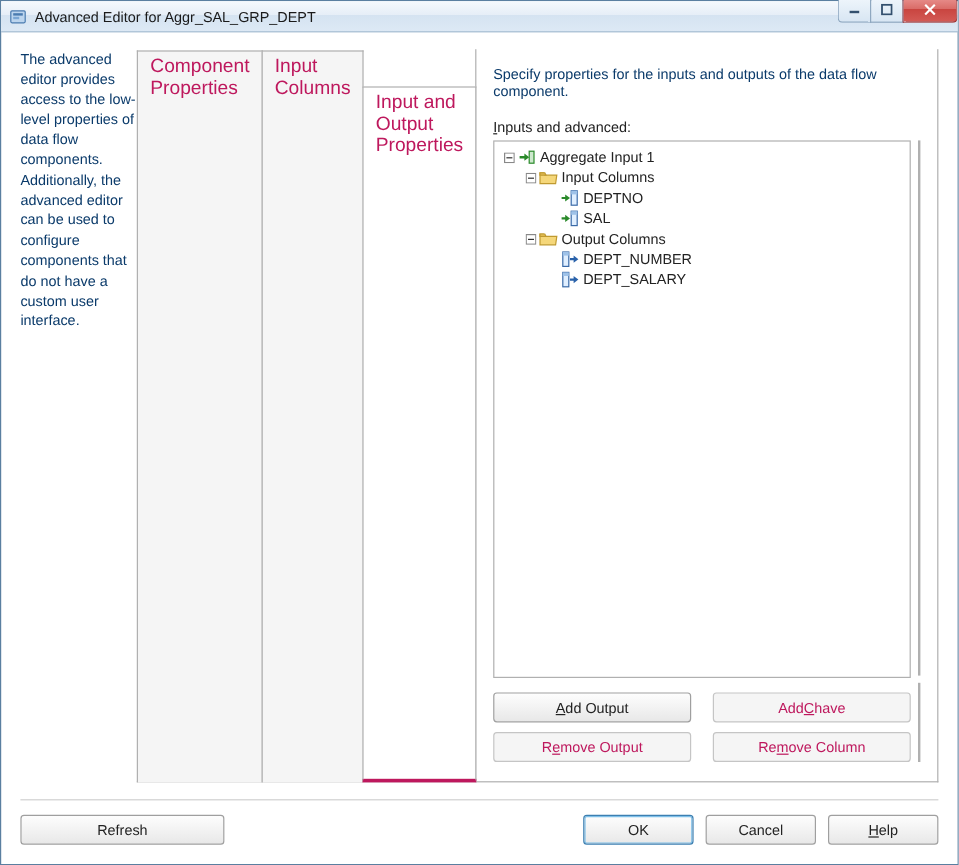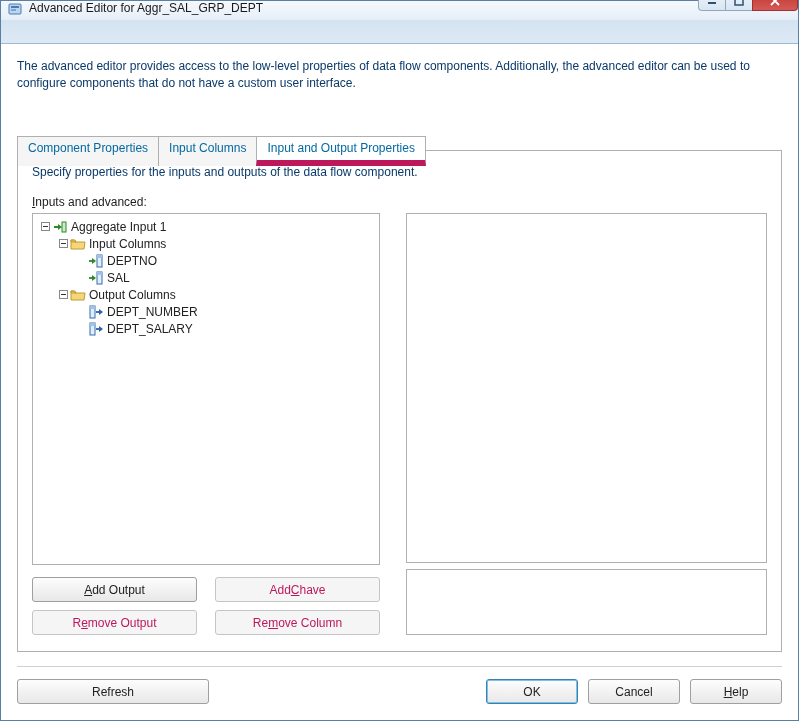--- a/index.html
+++ b/index.html
@@ -13,25 +13,25 @@
 }
 .window {
   width: 799px;
   height: 721px;
   border: 1px solid #5a7fa0;
   background: #fff;
   display: flex;
   flex-direction: column;
 }
 .titlebar {
-  height: 43px;
+  height: 26px;
   background: linear-gradient(to bottom, #f5f9fd 0%, #e6eef7 45%, #d5e3f1 46%, #dde9f5 100%);
   border-bottom: 1px solid #a0b8d0;
   display: flex;
-  align-items: flex-start;
+  align-items: center;
   padding: 0 0 0 6px;
 }
 .titlebar .app-icon {
   width: 16px;
   height: 16px;
   margin-right: 6px;
 }
 .titlebar .title {
   flex: 1;
   color: #1a1a1a;
@@ -59,69 +59,70 @@
   border-color: #a03030;
   border-bottom-right-radius: 4px;
 }
 .win-btn.min { border-bottom-left-radius: 4px; }
 .win-btn svg { display: block; }
 
 .content {
   padding: 14px 16px 0 16px;
   flex: 1;
   display: flex;
-  flex-direction: column;
+  flex-direction: row;
 }
 .desc {
   color: #0a3a6a;
   font-size: 12px;
   line-height: 1.4;
   margin-bottom: 28px;
 }
 .tab-row {
   display: flex;
   border-bottom: 1px solid #b0b0b0;
 }
 .tab {
   padding: 4px 10px 5px 10px;
   border: 1px solid #b0b0b0;
   border-bottom: none;
   background: #f5f5f5;
   margin-right: -1px;
-  font-size: 12px;
-  color: #0369a1;
+  font-size: 16px;
+  color: #be185d;
   position: relative;
-  top: 16px;
+  top: 1px;
   cursor: default;
 }
 .tab.active {
   background: #fff;
-  border-bottom: 6px solid #be185d;
+  border-bottom: 3px solid #be185d;
   z-index: 2;
+  margin-top: 30px;
 }
 .tab-panel {
   border: 1px solid #b0b0b0;
   border-top: none;
   padding: 14px 14px 16px 14px;
   flex: 1;
   display: flex;
   flex-direction: column;
 }
 .instruction {
   color: #0a3a6a;
   margin-bottom: 16px;
 }
 .subgroup-label {
   margin-bottom: 4px;
   color: #222;
 }
 .subgroup-label .ul { text-decoration: underline; }
 .two-col {
   display: flex;
-  gap: 26px;
+  gap: 6px;
   flex: 1;
 }
 .left-col {
   width: 348px;
   display: flex;
   flex-direction: column;
 }
 .right-col {
   flex: 1;
   display: flex;
@@ -180,21 +181,21 @@
   display: flex;
   padding: 12px 16px 16px 16px;
   align-items: center;
 }
 .footer .spacer { flex: 1; }
 .footer .btn {
   width: 92px;
   margin-left: 10px;
 }
 .footer .btn.refresh {
-  width: 192px;
+  width: 170px;
   margin-left: 0;
 }
 .footer .btn.primary {
   border-color: #3c7fb1;
   box-shadow: 0 0 0 1px #7ebfe8 inset;
 }
 
 
 .tree { list-style: none; }
 .tree ul { list-style: none; padding-left: 0; }

